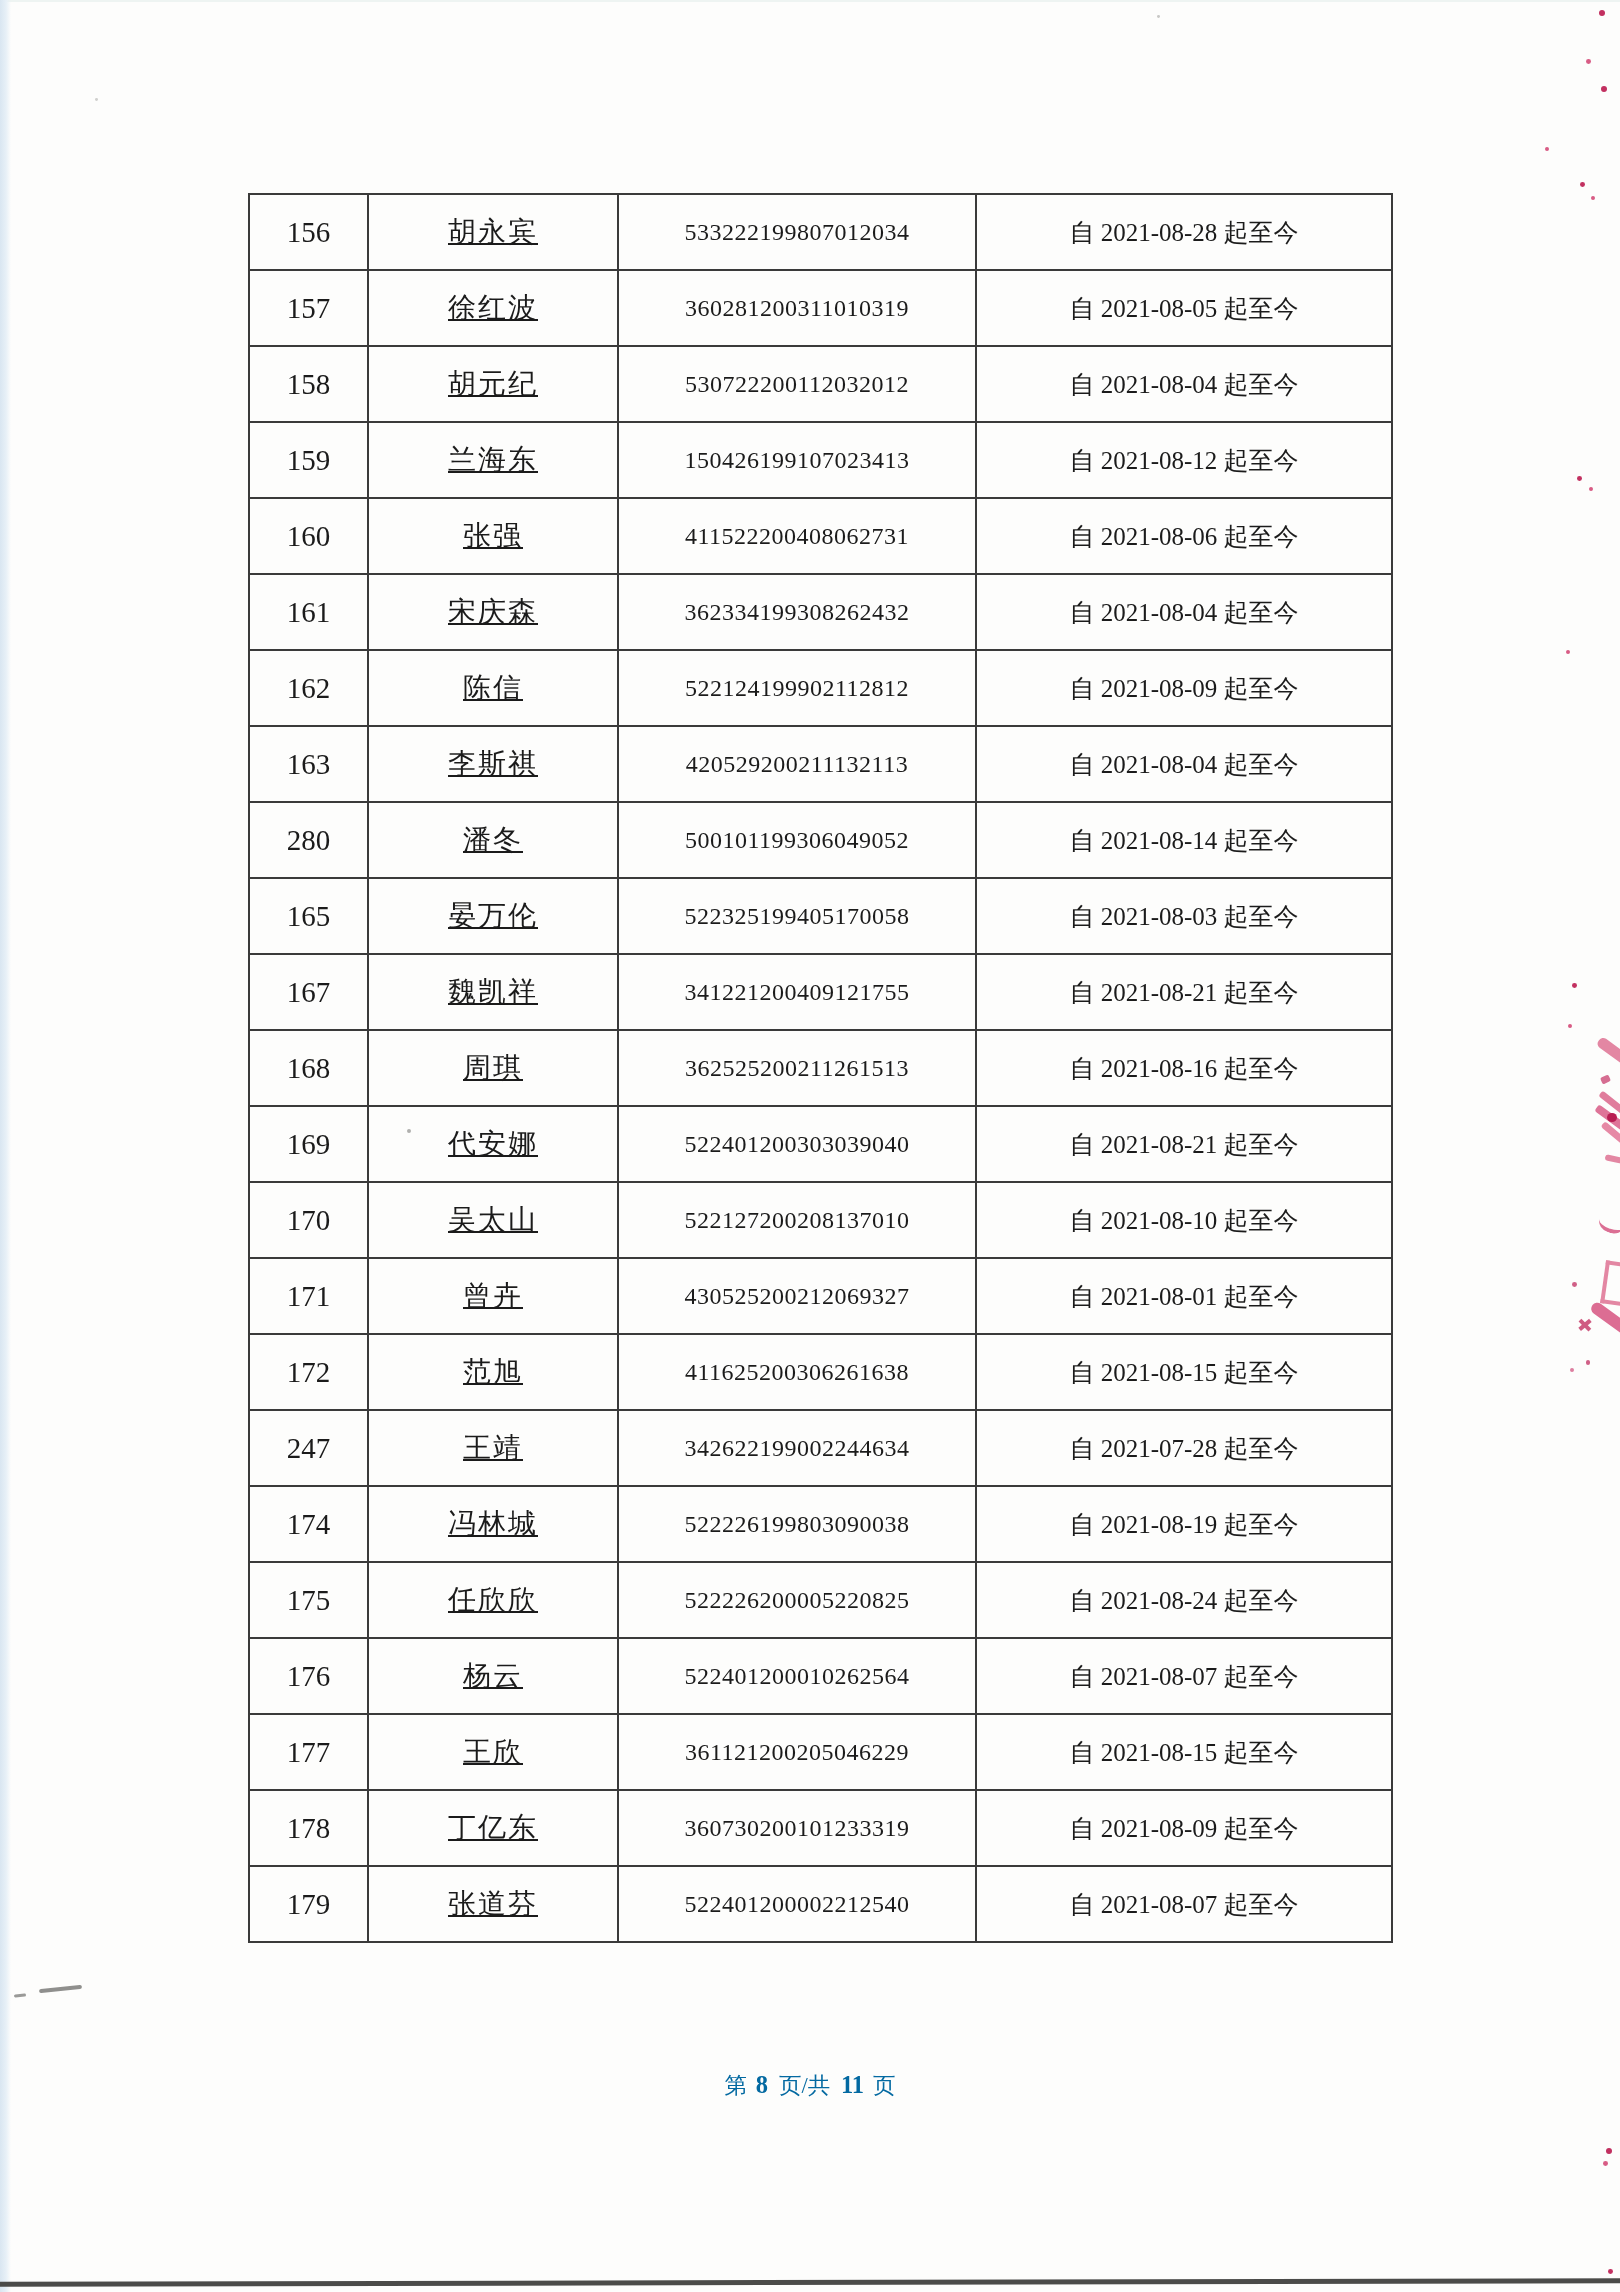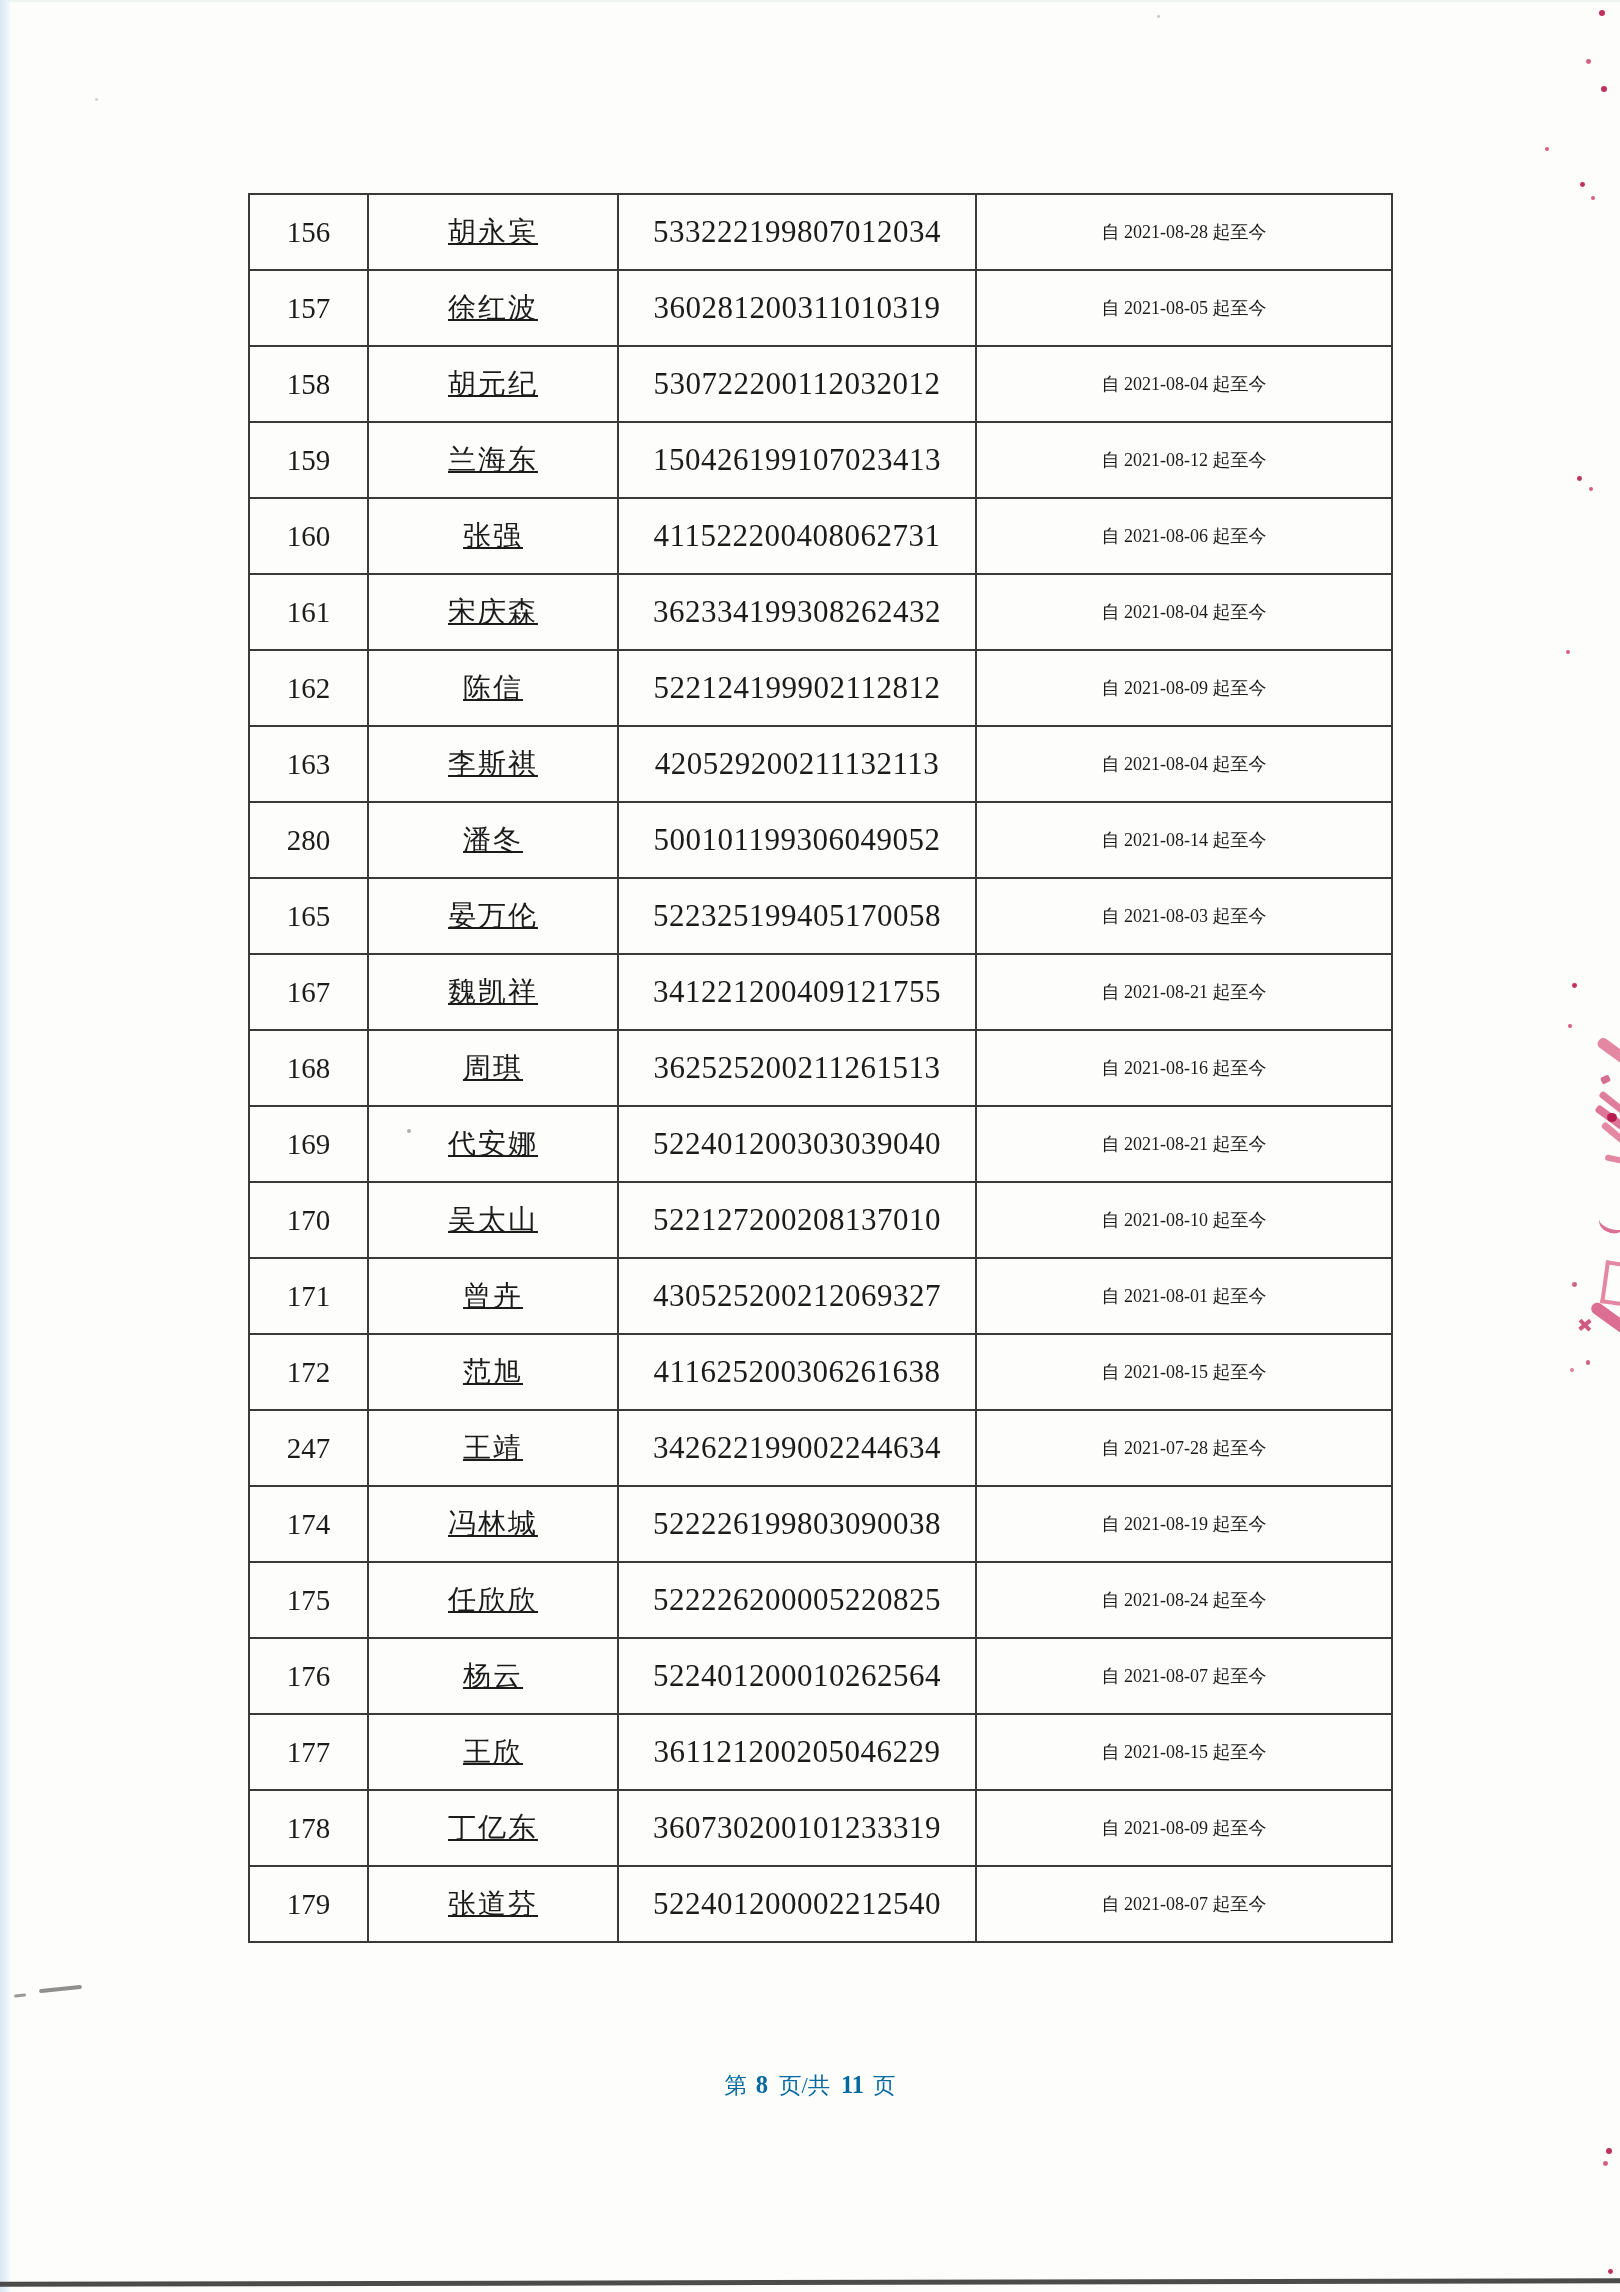--- a/index.html
+++ b/index.html
@@ -29,22 +29,22 @@
   }
   table.roster td{
     border:2px solid #3a3a3a;
     height:74px;
     text-align:center;vertical-align:middle;
     color:#1b1b1b;
     padding:0;
   }
   td.c-no{width:117px;font-size:29px;font-family:Liberation Serif, serif;}
   td.c-name{width:248px;font-size:28px;letter-spacing:2px;text-decoration:underline;}
-  td.c-id{width:356px;font-size:31px;letter-spacing:0.5px;}
-  td.c-period{width:414px;font-size:18px;}
+  td.c-id{width:356px;font-size:24px;letter-spacing:0.5px;}
+  td.c-period{width:414px;font-size:25px;}
   
   .footer{
     position:absolute;left:0;top:2070px;width:1620px;
     text-align:center;color:#0369a1;font-size:22.5px;
   }
   .footer .num{font-weight:bold;font-size:24.5px;margin:0 8.8px;}
   .footer .sep{margin:0 2px;}
   
   .stamp{position:absolute;left:1564px;top:1029px;width:56px;height:387px;}
   .stamp i{position:absolute;display:block;}

